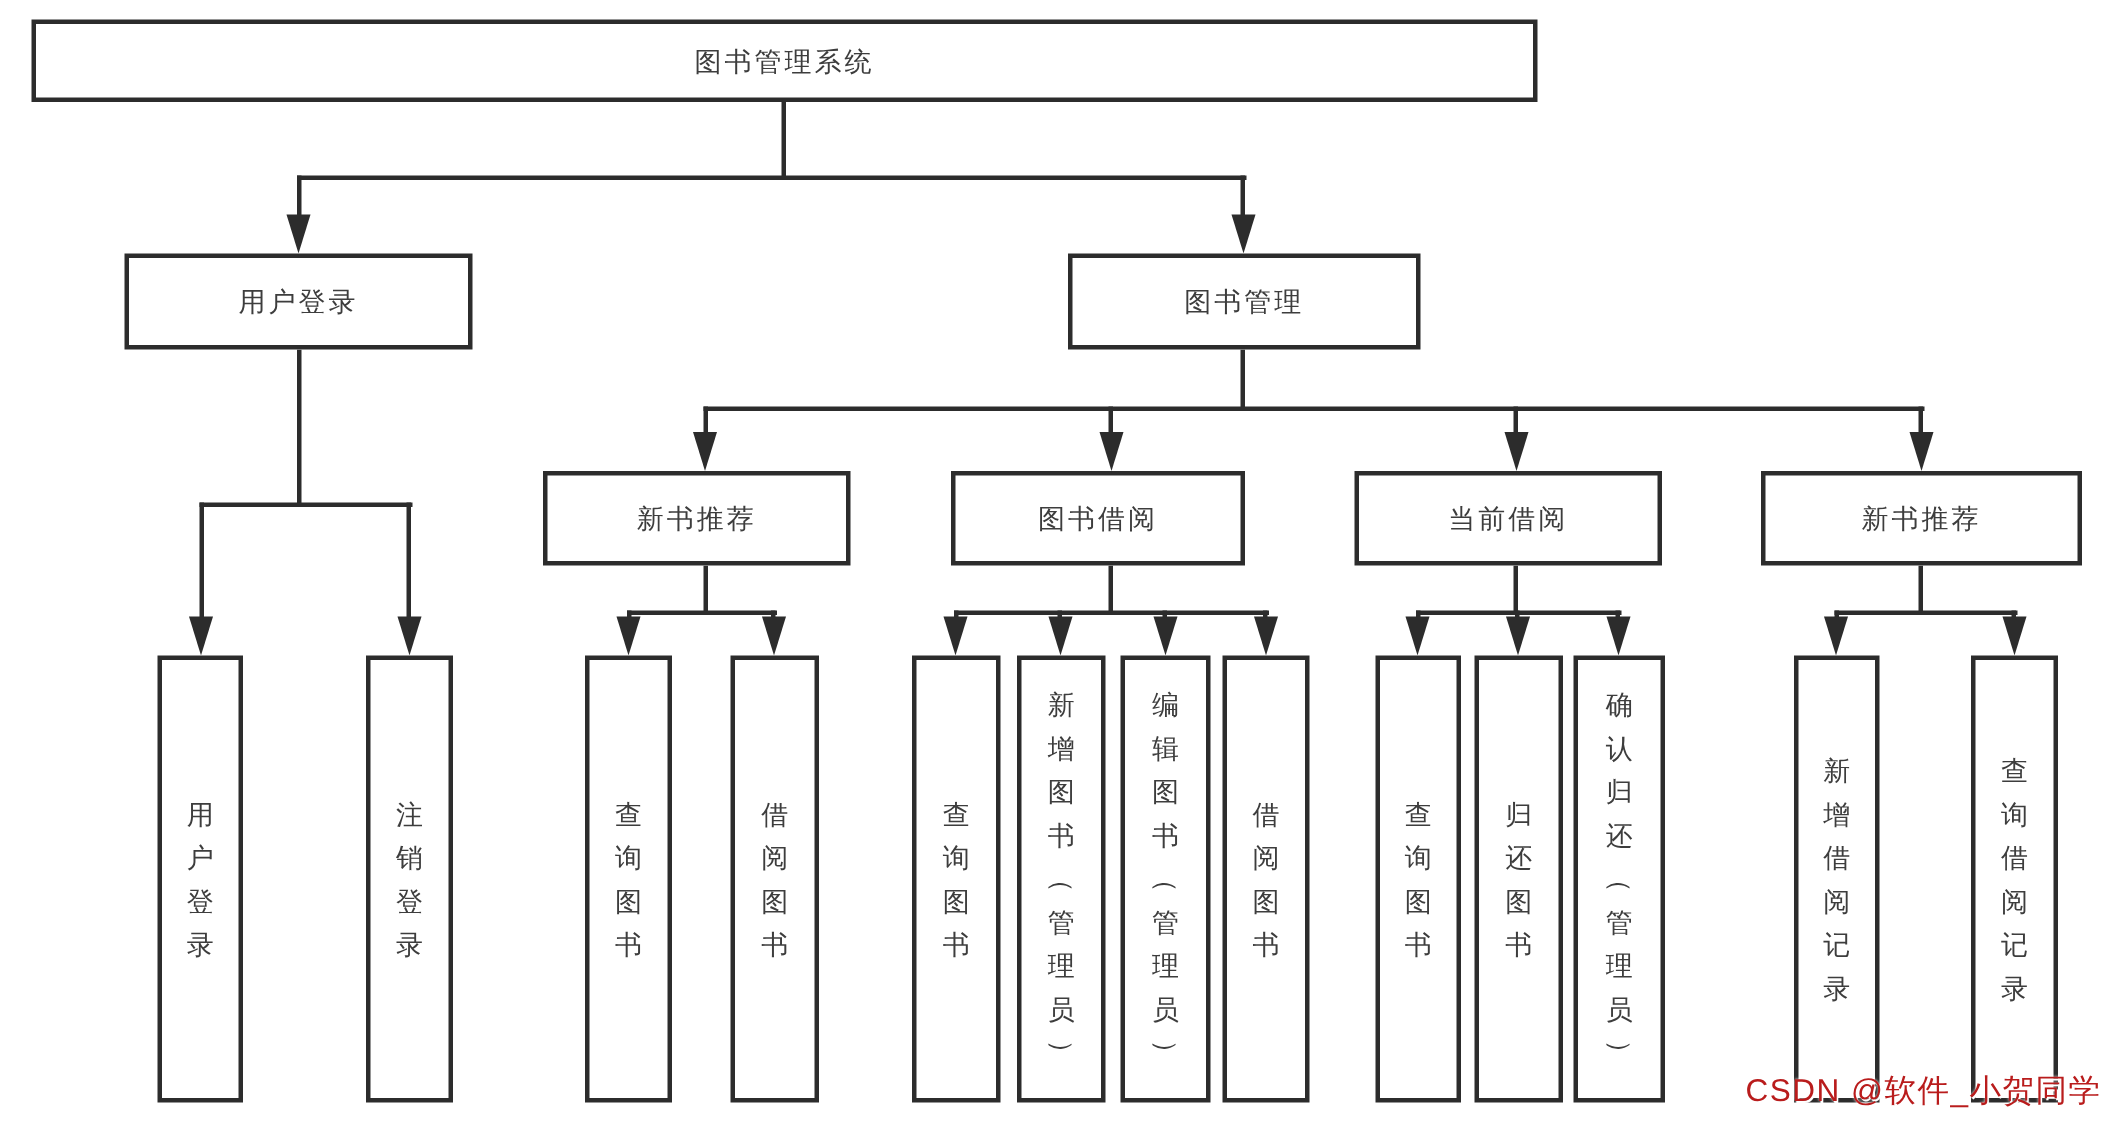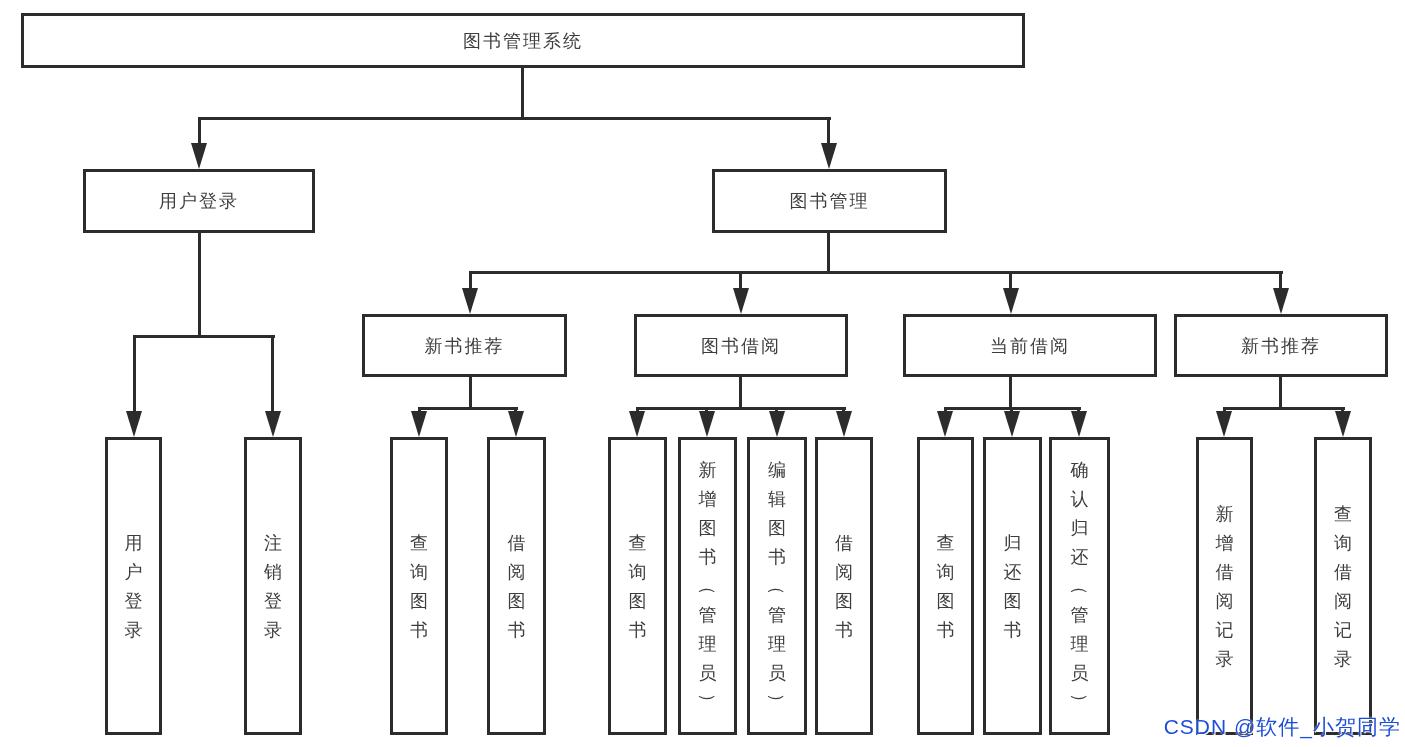--- a/index.html
+++ b/index.html
@@ -33,21 +33,21 @@
     position:absolute;width:0;height:0;
     border-left:8px solid transparent;
     border-right:8px solid transparent;
     border-top:26px solid #2c2c2c;
     z-index:1;
   }
   #watermark{
     position:absolute;
     right:4px;bottom:6px;
     font-size:21px;
-    color:#1d4ed8;
+    color:#b91c1c;
     text-shadow:0 0 2px #ffffff,1px 1px 0 #ffffff;
     letter-spacing:1px;
     z-index:3;
     white-space:nowrap;
   }
 </style>
 </head>
 <body>
 
 <div id="diagram">
@@ -108,24 +108,24 @@
     </div>
     <div class="node" style="left: 83px; top: 169px; width: 232px; height: 64px;">
       <span>用户登录</span>
     </div>
     <div class="node" style="left: 712px; top: 169px; width: 235px; height: 64px;">
       <span>图书管理</span>
     </div>
     <div class="node" style="left: 362px; top: 314px; width: 205px; height: 63px;">
       <span>新书推荐</span>
     </div>
-    <div class="node" style="left: 634px; top: 314px; width: 214px; height: 63px;">
+    <div class="node" style="left: 634px; top: 314px; width: 196px; height: 63px;">
       <span>图书借阅</span>
     </div>
-    <div class="node" style="left: 903px; top: 314px; width: 254px; height: 63px;">
+    <div class="node" style="left: 903px; top: 314px; width: 205px; height: 63px;">
       <span>当前借阅</span>
     </div>
     <div class="node" style="left: 1174px; top: 314px; width: 214px; height: 63px;">
       <span>新书推荐</span>
     </div>
     <div class="node" style="left: 105px; top: 437px; width: 57px; height: 298px;">
       <div class="vcol">
         <span class="vchar">用</span>
         <span class="vchar">户</span>
         <span class="vchar">登</span>

